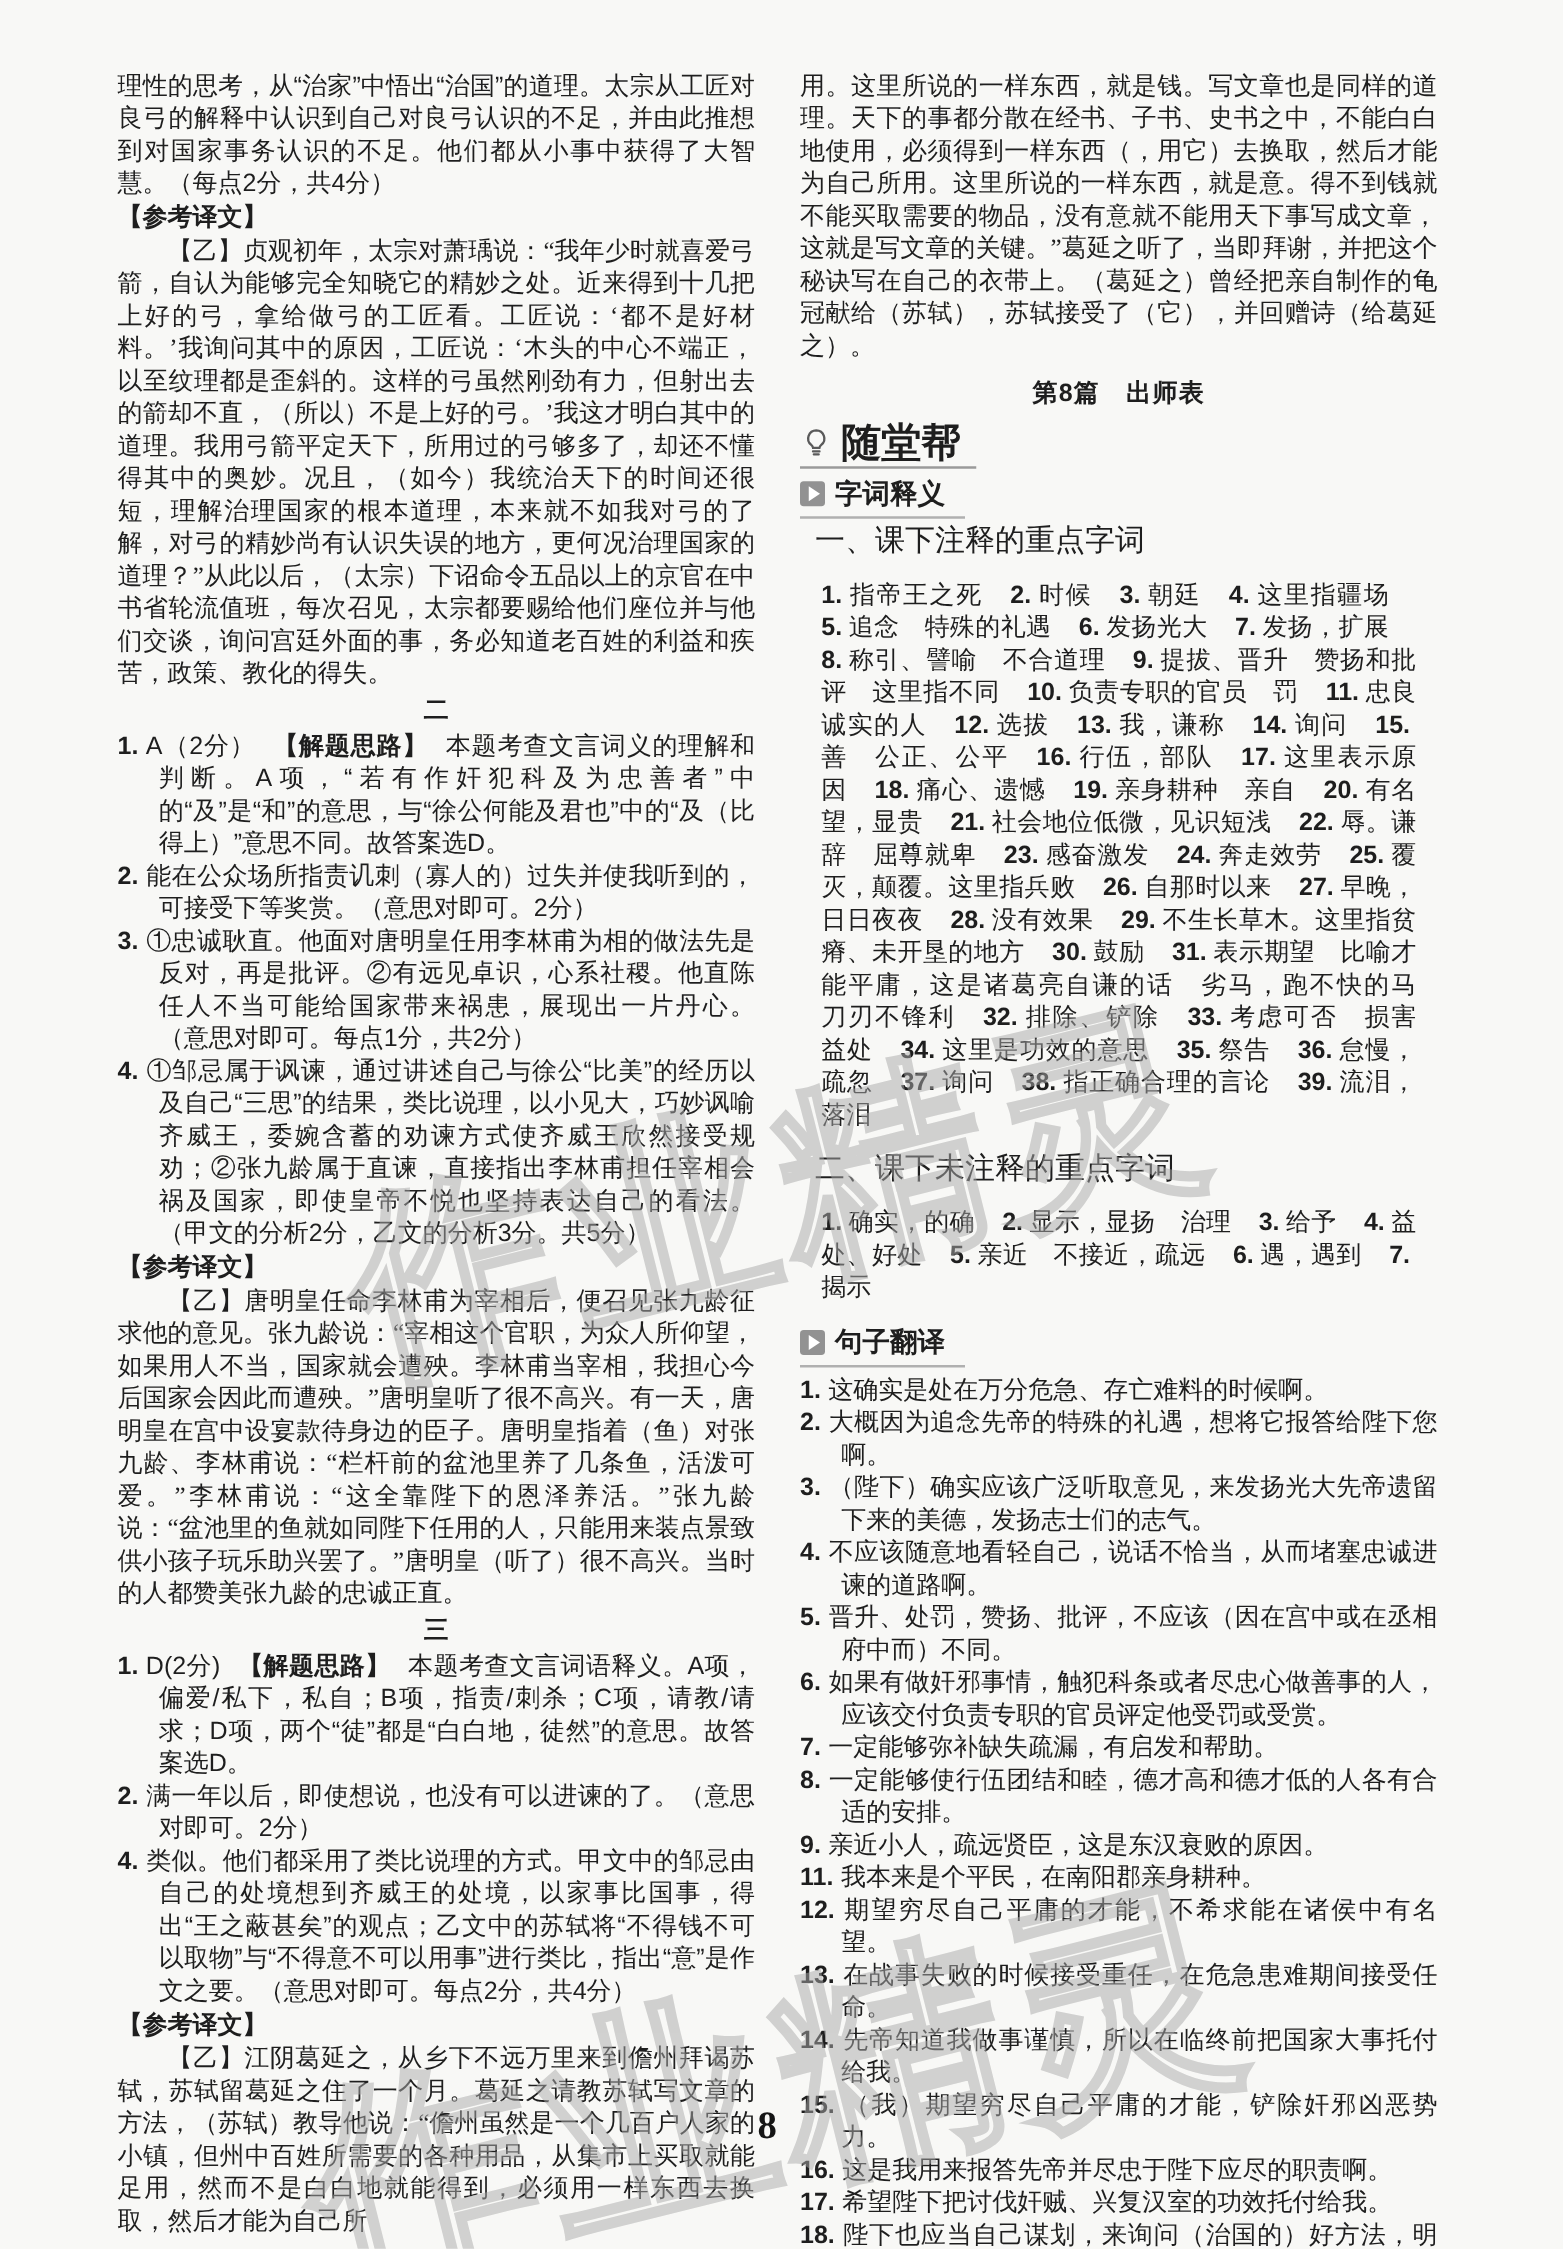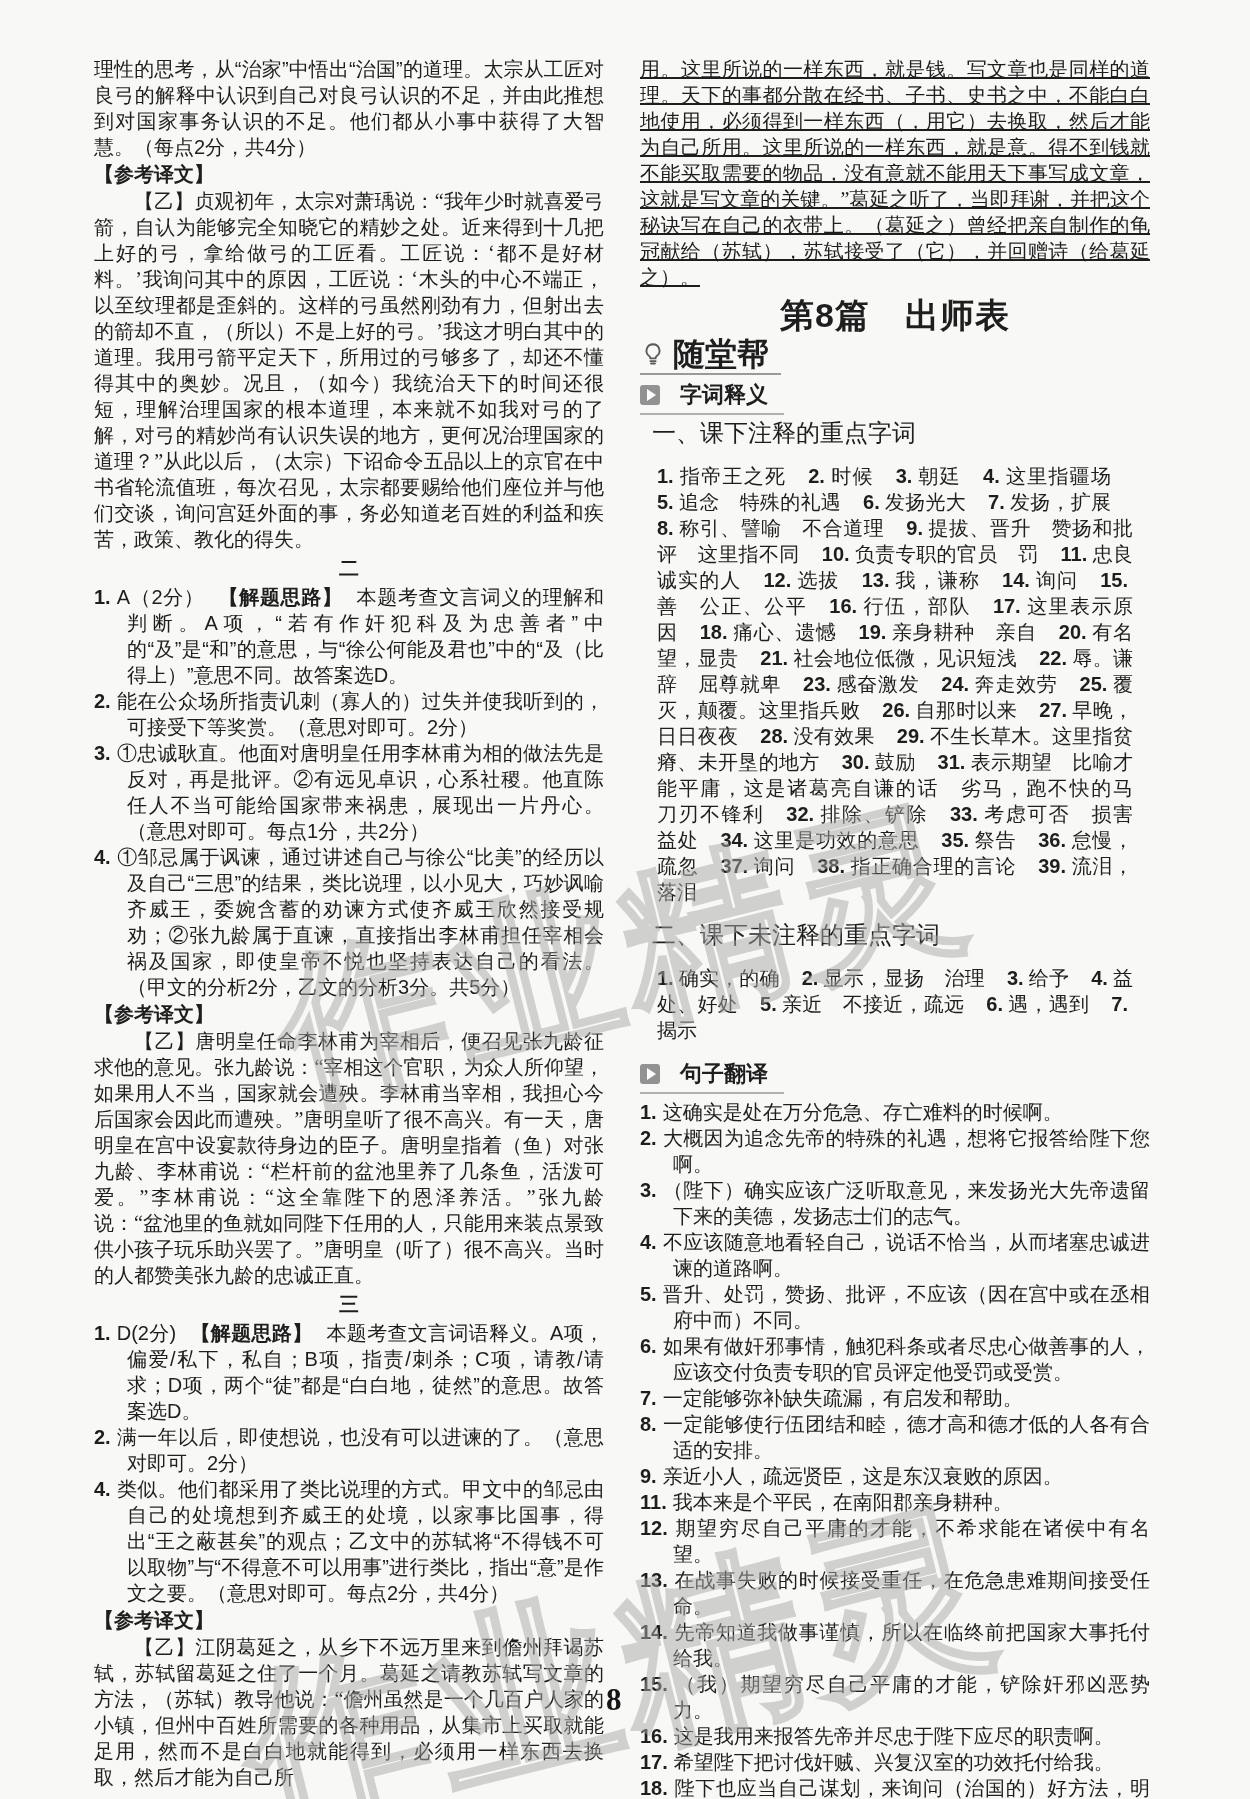--- a/index.html
+++ b/index.html
@@ -9,36 +9,36 @@
     font-family:"Liberation Sans",sans-serif;
   }
   .sheet{
     position:absolute;left:0;top:0;width:1250px;height:1799px;
     padding:56px 100px 16px 94px;box-sizing:border-box;
     display:flex;gap:36px;
   }
   .col{width:510px;font-size:20px;line-height:26px;text-align:justify;}
   .para{margin:0 0 1px 0;}
   .trans{font-family:"Liberation Serif",serif;text-indent:2em;}
-  .no-indent{text-indent:0;text-decoration:underline;}
+  .no-indent{text-indent:0;}
   .ref-label{margin:1px 0;font-weight:700;}
   .divider{margin:3px 0;font-size:20px;font-weight:700;text-align:center;line-height:26px;}
   .items{margin:0;}
   .item{margin:0;padding-left:33px;text-indent:-33px;}
   .num{font-weight:700;margin-right:6px;}
   .item .label{font-weight:700;margin:0 14px;}
   .item .label:empty,.item .rest:empty{display:none;margin:0;}
   .word-list{margin:17px;}
   .wd{margin-right:22px;}
   .wd .num{margin-right:5px;}
   .sec-head{margin:2px 12px;font-size:24px;font-weight:400;line-height:26px;}
-  .lesson-title{margin:8px 0 4px 0;font-size:34px;font-weight:700;text-align:center;line-height:34px;letter-spacing:1px;}
+  .lesson-title{margin:8px 0 4px 0;font-size:20px;font-weight:700;text-align:center;line-height:34px;letter-spacing:1px;}
   .band{display:flex;align-items:center;gap:7px;margin:6px 0 6px 0;padding:0 12px 3px 0;
         border-bottom:2px solid #9a9a9a;width:max-content;font-size:32px;font-weight:700;line-height:32px;}
-  .subband{display:flex;align-items:center;gap:20px;margin:5px 0 5px 0;padding:0 16px 4px 0;
+  .subband{display:flex;align-items:center;gap:8px;margin:5px 0 5px 0;padding:0 16px 4px 0;
         border-bottom:2px solid #b0b0b0;width:max-content;font-size:22px;font-weight:700;line-height:28px;}
   .play{width:20px;height:20px;background:#929292;border-radius:3px;display:inline-flex;
         align-items:center;justify-content:center;flex:0 0 auto;}
   .play::after{content:"";display:block;border-left:9px solid #fff;
         border-top:6px solid transparent;border-bottom:6px solid transparent;margin-left:2px;}
   .bulb{display:inline-flex;flex:0 0 auto;}
   .page-num{position:absolute;left:606px;top:1682px;font-family:"Liberation Serif",serif;
         font-size:31px;font-weight:700;color:#151515;}
   .watermark{position:absolute;white-space:nowrap;font-weight:700;pointer-events:none;
         color:transparent;-webkit-text-stroke:3px #a9a9a9;opacity:.5;letter-spacing:8px;z-index:5;}

